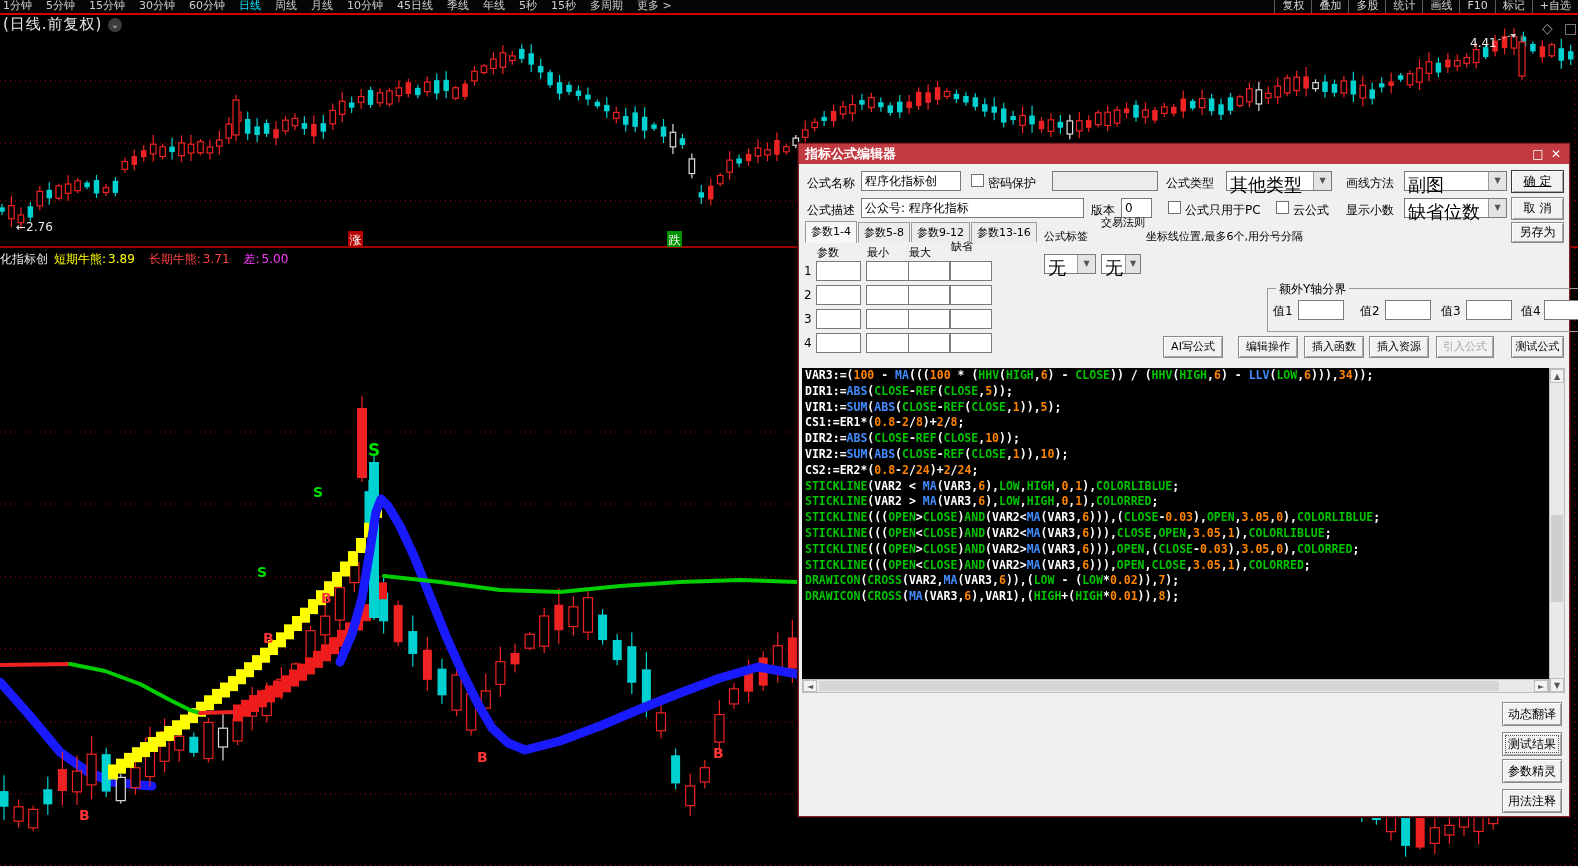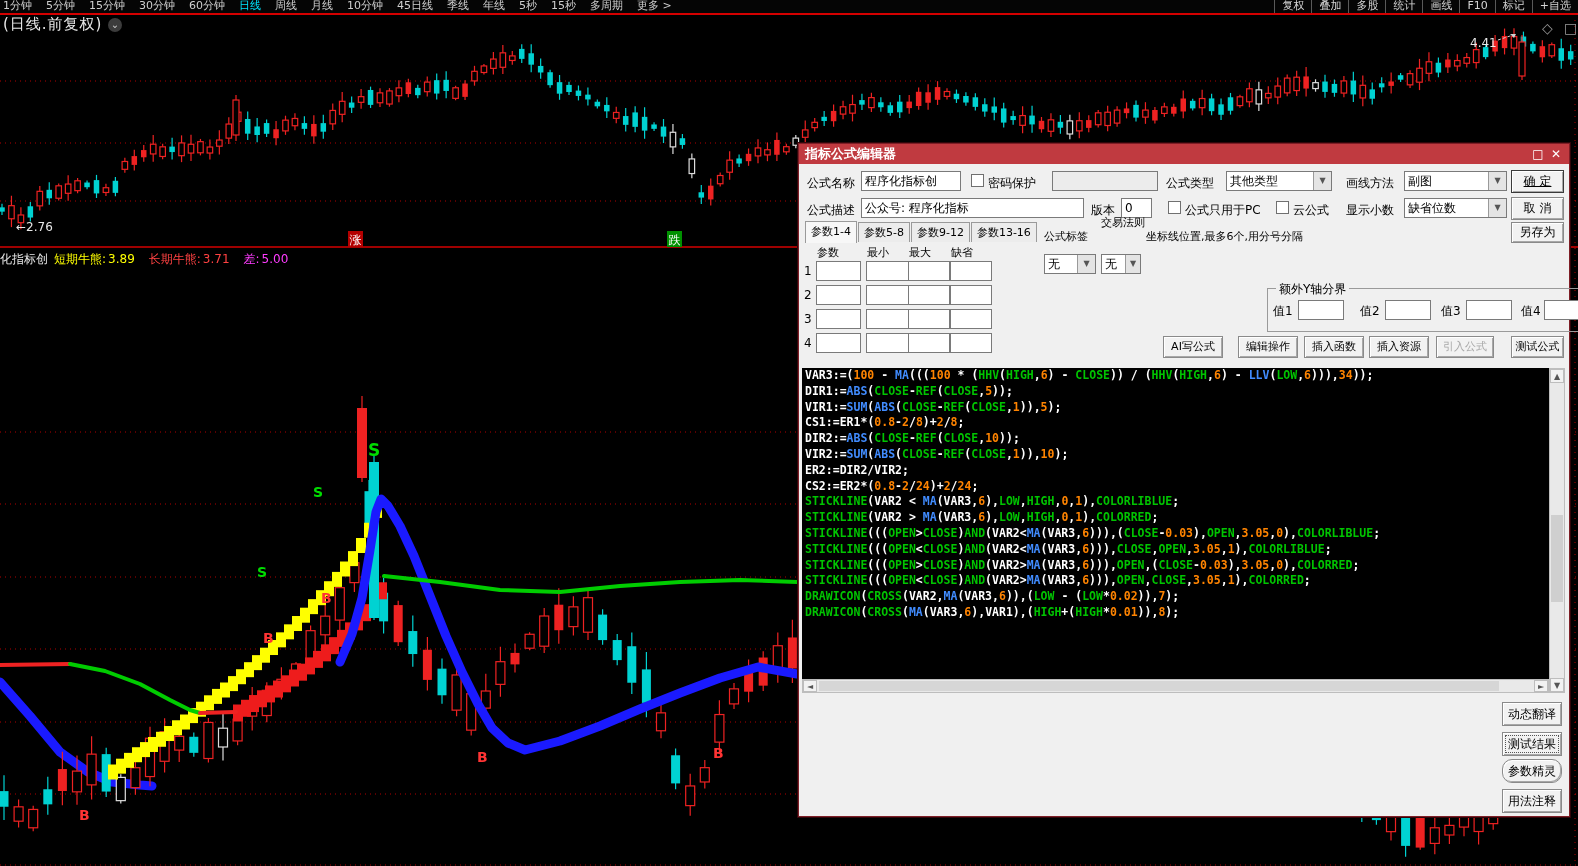--- a/index.html
+++ b/index.html
@@ -37,21 +37,21 @@
   .inp.disabled{background:#ececec;}
   .btn{position:absolute;background:#f2f2f2;border:1px solid #8a8a8a;
        box-shadow:inset 1px 1px 0 #ffffff, inset -1px -1px 0 #a8a8a8;
        font-size:12px;text-align:center;color:#000;box-sizing:border-box;cursor:default;
        font-family:"DejaVu Sans","Liberation Sans",sans-serif;}
   .btn.default{border:1px solid #3a3a3a;text-decoration:underline;}
   .btn.disabled{color:#a8a8a8;}
   .btn.focused{outline:1px dotted #555;outline-offset:-4px;}
   .chk{position:absolute;width:11px;height:11px;background:#fff;border:1px solid #707070;}
   .combo{position:absolute;background:#fff;border:1px solid #7a7a7a;box-sizing:border-box;}
-  .combo .val{position:absolute;left:3px;top:1px;font-size:12px;white-space:nowrap;overflow:hidden;}
+  .combo .val{position:absolute;left:3px;top:1px;font-size:18px;white-space:nowrap;overflow:hidden;}
   .combo .arrow{position:absolute;right:0;top:0;bottom:0;width:17px;background:#e4e4e4;
                 border-left:1px solid #9a9a9a;color:#555;font-size:8px;text-align:center;line-height:18px;}
   .tab{display:inline-block;border:1px solid #9a9a9a;border-bottom:none;background:#ececec;
        font-size:11px;padding:2px 5px 2px 5px;margin-right:1px;color:#000;}
   .tab.active{background:#f7f7f7;position:relative;top:-1px;padding-bottom:4px;}
   #dlg-tabs{position:absolute;left:6px;top:78px;}
   #groupbox{position:absolute;left:468px;top:144px;width:322px;height:42px;border:1px solid #9a9a9a;}
   #groupbox-title{position:absolute;left:8px;top:-8px;background:#f0f0f0;padding:0 3px;font-size:12px;}
   #code-area{position:absolute;left:3px;top:224px;width:747px;height:311px;background:#000;overflow:hidden;}
   .code-line{font-family:"DejaVu Sans Mono","Liberation Mono",monospace;font-size:11.5px;
@@ -817,21 +817,21 @@
     <div class="btn" style="left:712px;top:78px;width:53px;height:21px;line-height:19px;">另存为</div>
 
     <span class="lbl" style="left:245px;top:85px;font-size:11px;">公式标签</span>
     <span class="lbl" style="left:302px;top:71px;font-size:11px;">交易法则</span>
     <span class="lbl" style="left:347px;top:85px;font-size:11px;">坐标线位置,最多6个,用分号分隔</span>
 
     <div id="param-grid">
         <span class="lbl" style="left: 18px; top: 101px; font-size: 11px;">参数</span>
         <span class="lbl" style="left: 68px; top: 101px; font-size: 11px;">最小</span>
         <span class="lbl" style="left: 110px; top: 101px; font-size: 11px;">最大</span>
-        <span class="lbl" style="left: 152px; top: 101px; font-size: 11px;">缺省</span>
+        <span class="lbl" style="left: 152px; top: 95px; font-size: 11px;">缺省</span>
         <span class="lbl" style="left: 5px; top: 120px;">1</span>
         <input class="inp" style="left: 17px; top: 117px; width: 45px; height: 20px;">
         <input class="inp" style="left: 67px; top: 117px; width: 45px; height: 20px;">
         <input class="inp" style="left: 109px; top: 117px; width: 42px; height: 20px;">
         <input class="inp" style="left: 151px; top: 117px; width: 42px; height: 20px;">
         <span class="lbl" style="left: 5px; top: 144px;">2</span>
         <input class="inp" style="left: 17px; top: 141px; width: 45px; height: 20px;">
         <input class="inp" style="left: 67px; top: 141px; width: 45px; height: 20px;">
         <input class="inp" style="left: 109px; top: 141px; width: 42px; height: 20px;">
         <input class="inp" style="left: 151px; top: 141px; width: 42px; height: 20px;">
@@ -879,21 +879,20 @@
         <div class="btn" style="left: 712px; top: 192px; width: 53px; height: 22px; line-height: 20px; font-size: 11px;">测试公式</div>
       </div>
 
     <div id="code-area">
         <div class="code-line"><span style="color: rgb(255, 255, 255);">VAR3</span><span style="color: rgb(255, 255, 255);">:</span><span style="color: rgb(255, 255, 255);">=</span><span style="color: rgb(255, 255, 255);">(</span><span style="color: rgb(255, 132, 0);">100</span><span style="color: rgb(255, 255, 255);"> </span><span style="color: rgb(255, 255, 255);">-</span><span style="color: rgb(255, 255, 255);"> </span><span style="color: rgb(65, 140, 255);">MA</span><span style="color: rgb(255, 255, 255);">(</span><span style="color: rgb(255, 255, 255);">(</span><span style="color: rgb(255, 255, 255);">(</span><span style="color: rgb(255, 132, 0);">100</span><span style="color: rgb(255, 255, 255);"> </span><span style="color: rgb(255, 255, 255);">*</span><span style="color: rgb(255, 255, 255);"> </span><span style="color: rgb(255, 255, 255);">(</span><span style="color: rgb(0, 196, 0);">HHV</span><span style="color: rgb(255, 255, 255);">(</span><span style="color: rgb(0, 196, 0);">HIGH</span><span style="color: rgb(255, 255, 255);">,</span><span style="color: rgb(255, 132, 0);">6</span><span style="color: rgb(255, 255, 255);">)</span><span style="color: rgb(255, 255, 255);"> </span><span style="color: rgb(255, 255, 255);">-</span><span style="color: rgb(255, 255, 255);"> </span><span style="color: rgb(0, 196, 0);">CLOSE</span><span style="color: rgb(255, 255, 255);">)</span><span style="color: rgb(255, 255, 255);">)</span><span style="color: rgb(255, 255, 255);"> </span><span style="color: rgb(255, 255, 255);">/</span><span style="color: rgb(255, 255, 255);"> </span><span style="color: rgb(255, 255, 255);">(</span><span style="color: rgb(0, 196, 0);">HHV</span><span style="color: rgb(255, 255, 255);">(</span><span style="color: rgb(0, 196, 0);">HIGH</span><span style="color: rgb(255, 255, 255);">,</span><span style="color: rgb(255, 132, 0);">6</span><span style="color: rgb(255, 255, 255);">)</span><span style="color: rgb(255, 255, 255);"> </span><span style="color: rgb(255, 255, 255);">-</span><span style="color: rgb(255, 255, 255);"> </span><span style="color: rgb(65, 140, 255);">LLV</span><span style="color: rgb(255, 255, 255);">(</span><span style="color: rgb(0, 196, 0);">LOW</span><span style="color: rgb(255, 255, 255);">,</span><span style="color: rgb(255, 132, 0);">6</span><span style="color: rgb(255, 255, 255);">)</span><span style="color: rgb(255, 255, 255);">)</span><span style="color: rgb(255, 255, 255);">)</span><span style="color: rgb(255, 255, 255);">,</span><span style="color: rgb(255, 132, 0);">34</span><span style="color: rgb(255, 255, 255);">)</span><span style="color: rgb(255, 255, 255);">)</span><span style="color: rgb(255, 255, 255);">;</span></div>
         <div class="code-line"><span style="color: rgb(255, 255, 255);">DIR1</span><span style="color: rgb(255, 255, 255);">:</span><span style="color: rgb(255, 255, 255);">=</span><span style="color: rgb(65, 140, 255);">ABS</span><span style="color: rgb(255, 255, 255);">(</span><span style="color: rgb(0, 196, 0);">CLOSE</span><span style="color: rgb(255, 255, 255);">-</span><span style="color: rgb(0, 196, 0);">REF</span><span style="color: rgb(255, 255, 255);">(</span><span style="color: rgb(0, 196, 0);">CLOSE</span><span style="color: rgb(255, 255, 255);">,</span><span style="color: rgb(255, 132, 0);">5</span><span style="color: rgb(255, 255, 255);">)</span><span style="color: rgb(255, 255, 255);">)</span><span style="color: rgb(255, 255, 255);">;</span></div>
         <div class="code-line"><span style="color: rgb(255, 255, 255);">VIR1</span><span style="color: rgb(255, 255, 255);">:</span><span style="color: rgb(255, 255, 255);">=</span><span style="color: rgb(65, 140, 255);">SUM</span><span style="color: rgb(255, 255, 255);">(</span><span style="color: rgb(65, 140, 255);">ABS</span><span style="color: rgb(255, 255, 255);">(</span><span style="color: rgb(0, 196, 0);">CLOSE</span><span style="color: rgb(255, 255, 255);">-</span><span style="color: rgb(0, 196, 0);">REF</span><span style="color: rgb(255, 255, 255);">(</span><span style="color: rgb(0, 196, 0);">CLOSE</span><span style="color: rgb(255, 255, 255);">,</span><span style="color: rgb(255, 132, 0);">1</span><span style="color: rgb(255, 255, 255);">)</span><span style="color: rgb(255, 255, 255);">)</span><span style="color: rgb(255, 255, 255);">,</span><span style="color: rgb(255, 132, 0);">5</span><span style="color: rgb(255, 255, 255);">)</span><span style="color: rgb(255, 255, 255);">;</span></div>
         <div class="code-line"><span style="color: rgb(255, 255, 255);">CS1</span><span style="color: rgb(255, 255, 255);">:</span><span style="color: rgb(255, 255, 255);">=</span><span style="color: rgb(255, 255, 255);">ER1</span><span style="color: rgb(255, 255, 255);">*</span><span style="color: rgb(255, 255, 255);">(</span><span style="color: rgb(255, 132, 0);">0.8</span><span style="color: rgb(255, 255, 255);">-</span><span style="color: rgb(255, 132, 0);">2</span><span style="color: rgb(255, 255, 255);">/</span><span style="color: rgb(255, 132, 0);">8</span><span style="color: rgb(255, 255, 255);">)</span><span style="color: rgb(255, 255, 255);">+</span><span style="color: rgb(255, 132, 0);">2</span><span style="color: rgb(255, 255, 255);">/</span><span style="color: rgb(255, 132, 0);">8</span><span style="color: rgb(255, 255, 255);">;</span></div>
         <div class="code-line"><span style="color: rgb(255, 255, 255);">DIR2</span><span style="color: rgb(255, 255, 255);">:</span><span style="color: rgb(255, 255, 255);">=</span><span style="color: rgb(65, 140, 255);">ABS</span><span style="color: rgb(255, 255, 255);">(</span><span style="color: rgb(0, 196, 0);">CLOSE</span><span style="color: rgb(255, 255, 255);">-</span><span style="color: rgb(0, 196, 0);">REF</span><span style="color: rgb(255, 255, 255);">(</span><span style="color: rgb(0, 196, 0);">CLOSE</span><span style="color: rgb(255, 255, 255);">,</span><span style="color: rgb(255, 132, 0);">10</span><span style="color: rgb(255, 255, 255);">)</span><span style="color: rgb(255, 255, 255);">)</span><span style="color: rgb(255, 255, 255);">;</span></div>
         <div class="code-line"><span style="color: rgb(255, 255, 255);">VIR2</span><span style="color: rgb(255, 255, 255);">:</span><span style="color: rgb(255, 255, 255);">=</span><span style="color: rgb(65, 140, 255);">SUM</span><span style="color: rgb(255, 255, 255);">(</span><span style="color: rgb(65, 140, 255);">ABS</span><span style="color: rgb(255, 255, 255);">(</span><span style="color: rgb(0, 196, 0);">CLOSE</span><span style="color: rgb(255, 255, 255);">-</span><span style="color: rgb(0, 196, 0);">REF</span><span style="color: rgb(255, 255, 255);">(</span><span style="color: rgb(0, 196, 0);">CLOSE</span><span style="color: rgb(255, 255, 255);">,</span><span style="color: rgb(255, 132, 0);">1</span><span style="color: rgb(255, 255, 255);">)</span><span style="color: rgb(255, 255, 255);">)</span><span style="color: rgb(255, 255, 255);">,</span><span style="color: rgb(255, 132, 0);">10</span><span style="color: rgb(255, 255, 255);">)</span><span style="color: rgb(255, 255, 255);">;</span></div>
-        <div class="code-line"><span style="color: rgb(255, 255, 255);">ER2</span><span style="color: rgb(255, 255, 255);">:</span><span style="color: rgb(255, 255, 255);">=</span><span style="color: rgb(255, 255, 255);">DIR2</span><span style="color: rgb(255, 255, 255);">/</span><span style="color: rgb(255, 255, 255);">VIR2</span><span style="color: rgb(255, 255, 255);">;</span></div>
         <div class="code-line"><span style="color: rgb(255, 255, 255);">CS2</span><span style="color: rgb(255, 255, 255);">:</span><span style="color: rgb(255, 255, 255);">=</span><span style="color: rgb(255, 255, 255);">ER2</span><span style="color: rgb(255, 255, 255);">*</span><span style="color: rgb(255, 255, 255);">(</span><span style="color: rgb(255, 132, 0);">0.8</span><span style="color: rgb(255, 255, 255);">-</span><span style="color: rgb(255, 132, 0);">2</span><span style="color: rgb(255, 255, 255);">/</span><span style="color: rgb(255, 132, 0);">24</span><span style="color: rgb(255, 255, 255);">)</span><span style="color: rgb(255, 255, 255);">+</span><span style="color: rgb(255, 132, 0);">2</span><span style="color: rgb(255, 255, 255);">/</span><span style="color: rgb(255, 132, 0);">24</span><span style="color: rgb(255, 255, 255);">;</span></div>
         <div class="code-line"><span style="color: rgb(0, 196, 0);">STICKLINE</span><span style="color: rgb(255, 255, 255);">(</span><span style="color: rgb(255, 255, 255);">VAR2</span><span style="color: rgb(255, 255, 255);"> </span><span style="color: rgb(255, 255, 255);">&lt;</span><span style="color: rgb(255, 255, 255);"> </span><span style="color: rgb(65, 140, 255);">MA</span><span style="color: rgb(255, 255, 255);">(</span><span style="color: rgb(255, 255, 255);">VAR3</span><span style="color: rgb(255, 255, 255);">,</span><span style="color: rgb(255, 132, 0);">6</span><span style="color: rgb(255, 255, 255);">)</span><span style="color: rgb(255, 255, 255);">,</span><span style="color: rgb(0, 196, 0);">LOW</span><span style="color: rgb(255, 255, 255);">,</span><span style="color: rgb(0, 196, 0);">HIGH</span><span style="color: rgb(255, 255, 255);">,</span><span style="color: rgb(255, 132, 0);">0</span><span style="color: rgb(255, 255, 255);">,</span><span style="color: rgb(255, 132, 0);">1</span><span style="color: rgb(255, 255, 255);">)</span><span style="color: rgb(255, 255, 255);">,</span><span style="color: rgb(0, 196, 0);">COLORLIBLUE</span><span style="color: rgb(255, 255, 255);">;</span></div>
         <div class="code-line"><span style="color: rgb(0, 196, 0);">STICKLINE</span><span style="color: rgb(255, 255, 255);">(</span><span style="color: rgb(255, 255, 255);">VAR2</span><span style="color: rgb(255, 255, 255);"> </span><span style="color: rgb(255, 255, 255);">&gt;</span><span style="color: rgb(255, 255, 255);"> </span><span style="color: rgb(65, 140, 255);">MA</span><span style="color: rgb(255, 255, 255);">(</span><span style="color: rgb(255, 255, 255);">VAR3</span><span style="color: rgb(255, 255, 255);">,</span><span style="color: rgb(255, 132, 0);">6</span><span style="color: rgb(255, 255, 255);">)</span><span style="color: rgb(255, 255, 255);">,</span><span style="color: rgb(0, 196, 0);">LOW</span><span style="color: rgb(255, 255, 255);">,</span><span style="color: rgb(0, 196, 0);">HIGH</span><span style="color: rgb(255, 255, 255);">,</span><span style="color: rgb(255, 132, 0);">0</span><span style="color: rgb(255, 255, 255);">,</span><span style="color: rgb(255, 132, 0);">1</span><span style="color: rgb(255, 255, 255);">)</span><span style="color: rgb(255, 255, 255);">,</span><span style="color: rgb(0, 196, 0);">COLORRED</span><span style="color: rgb(255, 255, 255);">;</span></div>
         <div class="code-line"><span style="color: rgb(0, 196, 0);">STICKLINE</span><span style="color: rgb(255, 255, 255);">(</span><span style="color: rgb(255, 255, 255);">(</span><span style="color: rgb(255, 255, 255);">(</span><span style="color: rgb(0, 196, 0);">OPEN</span><span style="color: rgb(255, 255, 255);">&gt;</span><span style="color: rgb(0, 196, 0);">CLOSE</span><span style="color: rgb(255, 255, 255);">)</span><span style="color: rgb(0, 196, 0);">AND</span><span style="color: rgb(255, 255, 255);">(</span><span style="color: rgb(255, 255, 255);">VAR2</span><span style="color: rgb(255, 255, 255);">&lt;</span><span style="color: rgb(65, 140, 255);">MA</span><span style="color: rgb(255, 255, 255);">(</span><span style="color: rgb(255, 255, 255);">VAR3</span><span style="color: rgb(255, 255, 255);">,</span><span style="color: rgb(255, 132, 0);">6</span><span style="color: rgb(255, 255, 255);">)</span><span style="color: rgb(255, 255, 255);">)</span><span style="color: rgb(255, 255, 255);">)</span><span style="color: rgb(255, 255, 255);">,</span><span style="color: rgb(255, 255, 255);">(</span><span style="color: rgb(0, 196, 0);">CLOSE</span><span style="color: rgb(255, 255, 255);">-</span><span style="color: rgb(255, 132, 0);">0.03</span><span style="color: rgb(255, 255, 255);">)</span><span style="color: rgb(255, 255, 255);">,</span><span style="color: rgb(0, 196, 0);">OPEN</span><span style="color: rgb(255, 255, 255);">,</span><span style="color: rgb(255, 132, 0);">3.05</span><span style="color: rgb(255, 255, 255);">,</span><span style="color: rgb(255, 132, 0);">0</span><span style="color: rgb(255, 255, 255);">)</span><span style="color: rgb(255, 255, 255);">,</span><span style="color: rgb(0, 196, 0);">COLORLIBLUE</span><span style="color: rgb(255, 255, 255);">;</span></div>
         <div class="code-line"><span style="color: rgb(0, 196, 0);">STICKLINE</span><span style="color: rgb(255, 255, 255);">(</span><span style="color: rgb(255, 255, 255);">(</span><span style="color: rgb(255, 255, 255);">(</span><span style="color: rgb(0, 196, 0);">OPEN</span><span style="color: rgb(255, 255, 255);">&lt;</span><span style="color: rgb(0, 196, 0);">CLOSE</span><span style="color: rgb(255, 255, 255);">)</span><span style="color: rgb(0, 196, 0);">AND</span><span style="color: rgb(255, 255, 255);">(</span><span style="color: rgb(255, 255, 255);">VAR2</span><span style="color: rgb(255, 255, 255);">&lt;</span><span style="color: rgb(65, 140, 255);">MA</span><span style="color: rgb(255, 255, 255);">(</span><span style="color: rgb(255, 255, 255);">VAR3</span><span style="color: rgb(255, 255, 255);">,</span><span style="color: rgb(255, 132, 0);">6</span><span style="color: rgb(255, 255, 255);">)</span><span style="color: rgb(255, 255, 255);">)</span><span style="color: rgb(255, 255, 255);">)</span><span style="color: rgb(255, 255, 255);">,</span><span style="color: rgb(0, 196, 0);">CLOSE</span><span style="color: rgb(255, 255, 255);">,</span><span style="color: rgb(0, 196, 0);">OPEN</span><span style="color: rgb(255, 255, 255);">,</span><span style="color: rgb(255, 132, 0);">3.05</span><span style="color: rgb(255, 255, 255);">,</span><span style="color: rgb(255, 132, 0);">1</span><span style="color: rgb(255, 255, 255);">)</span><span style="color: rgb(255, 255, 255);">,</span><span style="color: rgb(0, 196, 0);">COLORLIBLUE</span><span style="color: rgb(255, 255, 255);">;</span></div>
         <div class="code-line"><span style="color: rgb(0, 196, 0);">STICKLINE</span><span style="color: rgb(255, 255, 255);">(</span><span style="color: rgb(255, 255, 255);">(</span><span style="color: rgb(255, 255, 255);">(</span><span style="color: rgb(0, 196, 0);">OPEN</span><span style="color: rgb(255, 255, 255);">&gt;</span><span style="color: rgb(0, 196, 0);">CLOSE</span><span style="color: rgb(255, 255, 255);">)</span><span style="color: rgb(0, 196, 0);">AND</span><span style="color: rgb(255, 255, 255);">(</span><span style="color: rgb(255, 255, 255);">VAR2</span><span style="color: rgb(255, 255, 255);">&gt;</span><span style="color: rgb(65, 140, 255);">MA</span><span style="color: rgb(255, 255, 255);">(</span><span style="color: rgb(255, 255, 255);">VAR3</span><span style="color: rgb(255, 255, 255);">,</span><span style="color: rgb(255, 132, 0);">6</span><span style="color: rgb(255, 255, 255);">)</span><span style="color: rgb(255, 255, 255);">)</span><span style="color: rgb(255, 255, 255);">)</span><span style="color: rgb(255, 255, 255);">,</span><span style="color: rgb(0, 196, 0);">OPEN</span><span style="color: rgb(255, 255, 255);">,</span><span style="color: rgb(255, 255, 255);">(</span><span style="color: rgb(0, 196, 0);">CLOSE</span><span style="color: rgb(255, 255, 255);">-</span><span style="color: rgb(255, 132, 0);">0.03</span><span style="color: rgb(255, 255, 255);">)</span><span style="color: rgb(255, 255, 255);">,</span><span style="color: rgb(255, 132, 0);">3.05</span><span style="color: rgb(255, 255, 255);">,</span><span style="color: rgb(255, 132, 0);">0</span><span style="color: rgb(255, 255, 255);">)</span><span style="color: rgb(255, 255, 255);">,</span><span style="color: rgb(0, 196, 0);">COLORRED</span><span style="color: rgb(255, 255, 255);">;</span></div>
         <div class="code-line"><span style="color: rgb(0, 196, 0);">STICKLINE</span><span style="color: rgb(255, 255, 255);">(</span><span style="color: rgb(255, 255, 255);">(</span><span style="color: rgb(255, 255, 255);">(</span><span style="color: rgb(0, 196, 0);">OPEN</span><span style="color: rgb(255, 255, 255);">&lt;</span><span style="color: rgb(0, 196, 0);">CLOSE</span><span style="color: rgb(255, 255, 255);">)</span><span style="color: rgb(0, 196, 0);">AND</span><span style="color: rgb(255, 255, 255);">(</span><span style="color: rgb(255, 255, 255);">VAR2</span><span style="color: rgb(255, 255, 255);">&gt;</span><span style="color: rgb(65, 140, 255);">MA</span><span style="color: rgb(255, 255, 255);">(</span><span style="color: rgb(255, 255, 255);">VAR3</span><span style="color: rgb(255, 255, 255);">,</span><span style="color: rgb(255, 132, 0);">6</span><span style="color: rgb(255, 255, 255);">)</span><span style="color: rgb(255, 255, 255);">)</span><span style="color: rgb(255, 255, 255);">)</span><span style="color: rgb(255, 255, 255);">,</span><span style="color: rgb(0, 196, 0);">OPEN</span><span style="color: rgb(255, 255, 255);">,</span><span style="color: rgb(0, 196, 0);">CLOSE</span><span style="color: rgb(255, 255, 255);">,</span><span style="color: rgb(255, 132, 0);">3.05</span><span style="color: rgb(255, 255, 255);">,</span><span style="color: rgb(255, 132, 0);">1</span><span style="color: rgb(255, 255, 255);">)</span><span style="color: rgb(255, 255, 255);">,</span><span style="color: rgb(0, 196, 0);">COLORRED</span><span style="color: rgb(255, 255, 255);">;</span></div>
         <div class="code-line"><span style="color: rgb(0, 196, 0);">DRAWICON</span><span style="color: rgb(255, 255, 255);">(</span><span style="color: rgb(0, 196, 0);">CROSS</span><span style="color: rgb(255, 255, 255);">(</span><span style="color: rgb(255, 255, 255);">VAR2</span><span style="color: rgb(255, 255, 255);">,</span><span style="color: rgb(65, 140, 255);">MA</span><span style="color: rgb(255, 255, 255);">(</span><span style="color: rgb(255, 255, 255);">VAR3</span><span style="color: rgb(255, 255, 255);">,</span><span style="color: rgb(255, 132, 0);">6</span><span style="color: rgb(255, 255, 255);">)</span><span style="color: rgb(255, 255, 255);">)</span><span style="color: rgb(255, 255, 255);">,</span><span style="color: rgb(255, 255, 255);">(</span><span style="color: rgb(0, 196, 0);">LOW</span><span style="color: rgb(255, 255, 255);"> </span><span style="color: rgb(255, 255, 255);">-</span><span style="color: rgb(255, 255, 255);"> </span><span style="color: rgb(255, 255, 255);">(</span><span style="color: rgb(0, 196, 0);">LOW</span><span style="color: rgb(255, 255, 255);">*</span><span style="color: rgb(255, 132, 0);">0.02</span><span style="color: rgb(255, 255, 255);">)</span><span style="color: rgb(255, 255, 255);">)</span><span style="color: rgb(255, 255, 255);">,</span><span style="color: rgb(255, 132, 0);">7</span><span style="color: rgb(255, 255, 255);">)</span><span style="color: rgb(255, 255, 255);">;</span></div>
         <div class="code-line"><span style="color: rgb(0, 196, 0);">DRAWICON</span><span style="color: rgb(255, 255, 255);">(</span><span style="color: rgb(0, 196, 0);">CROSS</span><span style="color: rgb(255, 255, 255);">(</span><span style="color: rgb(65, 140, 255);">MA</span><span style="color: rgb(255, 255, 255);">(</span><span style="color: rgb(255, 255, 255);">VAR3</span><span style="color: rgb(255, 255, 255);">,</span><span style="color: rgb(255, 132, 0);">6</span><span style="color: rgb(255, 255, 255);">)</span><span style="color: rgb(255, 255, 255);">,</span><span style="color: rgb(255, 255, 255);">VAR1</span><span style="color: rgb(255, 255, 255);">)</span><span style="color: rgb(255, 255, 255);">,</span><span style="color: rgb(255, 255, 255);">(</span><span style="color: rgb(0, 196, 0);">HIGH</span><span style="color: rgb(255, 255, 255);">+</span><span style="color: rgb(255, 255, 255);">(</span><span style="color: rgb(0, 196, 0);">HIGH</span><span style="color: rgb(255, 255, 255);">*</span><span style="color: rgb(255, 132, 0);">0.01</span><span style="color: rgb(255, 255, 255);">)</span><span style="color: rgb(255, 255, 255);">)</span><span style="color: rgb(255, 255, 255);">,</span><span style="color: rgb(255, 132, 0);">8</span><span style="color: rgb(255, 255, 255);">)</span><span style="color: rgb(255, 255, 255);">;</span></div>
       </div>
@@ -905,17 +904,17 @@
     <div id="hscroll">
       <span class="scr-arrow" style="left:0;top:0;height:12px;line-height:11px;">◄</span>
       <div id="hthumb"></div>
       <span class="scr-arrow" style="left:auto;right:0;top:0;height:12px;line-height:11px;">►</span>
     </div>
 
 
     <div id="side-buttons">
         <div class="btn" style="top: 558px; font-size: 12px;">动态翻译</div>
         <div class="btn focused" style="top: 588px; font-size: 12px;">测试结果</div>
-        <div class="btn" style="top: 615px; font-size: 12px; border-radius: 10px;">参数精灵</div>
+        <div class="btn" style="top: 615px; font-size: 12px;">参数精灵</div>
         <div class="btn" style="top: 645px; font-size: 12px;">用法注释</div>
       </div>
   </div>
 </div>
 
 </body></html>

